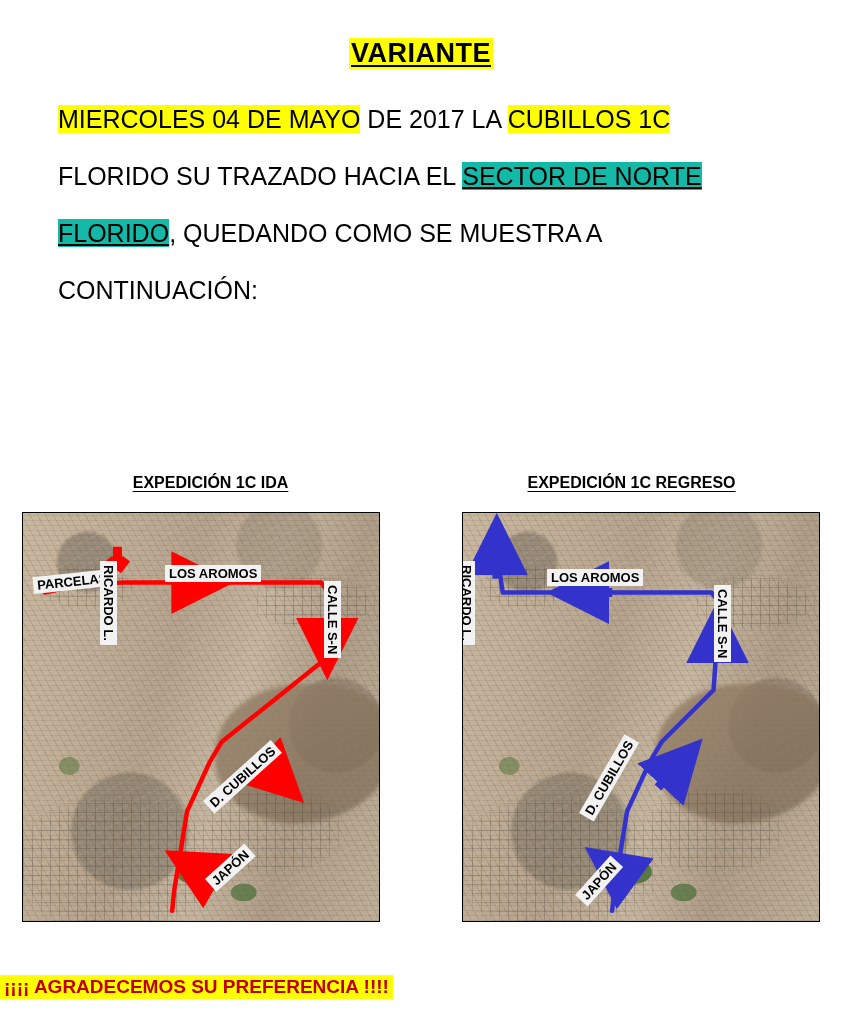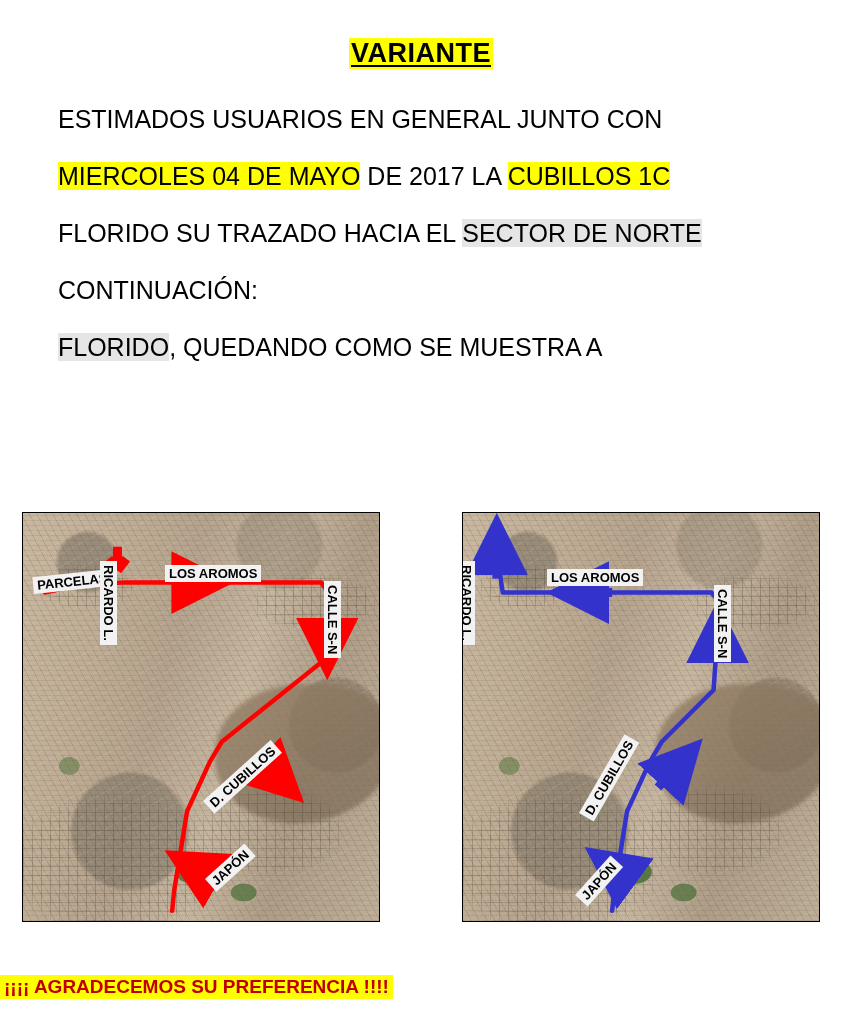--- a/index.html
+++ b/index.html
@@ -44,21 +44,22 @@
     text-align-last: left;
   }
   .body-text .line {
     display: block;
     white-space: nowrap;
   }
   .hl-yellow {
     background: #ffff00;
   }
   .hl-cyan {
-    background: #e5e5e5;
+    background: #14b8a6;
+    text-decoration: underline;
     text-underline-offset: 2px;
   }
 
   
   .captions {
     position: absolute;
     top: 474px;
     left: 0;
     width: 842px;
     display: flex;
@@ -186,42 +187,43 @@
 <body>
 
 <div class="page">
 
   <div class="title-row">
     <span class="title">VARIANTE</span>
   </div>
 
   <div class="body-text">
 
-    <span class="line">
-      <span>ESTIMADOS  USUARIOS  EN  GENERAL  JUNTO  CON</span>
-    </span>
 
 
     <span class="line">
       <span class="hl-yellow">MIERCOLES 04 DE MAYO</span><span> DE 2017 LA </span><span class="hl-yellow">CUBILLOS 1C</span>
     </span>
 
     <span class="line">
       <span>FLORIDO SU TRAZADO HACIA EL </span><span class="hl-cyan">SECTOR DE NORTE</span>
     </span>
 
     <span class="line">
+      <span class="hl-cyan">FLORIDO</span><span>,  QUEDANDO  COMO  SE  MUESTRA  A</span>
+    </span>
+
+    <span class="line">
       <span>CONTINUACIÓN:</span>
     </span>
-
-    <span class="line">
-      <span class="hl-cyan">FLORIDO</span><span>,  QUEDANDO  COMO  SE  MUESTRA  A</span>
-    </span>
-  </div>
-
+  </div>
+
+  <div class="captions">
+    <div class="caption">EXPEDICIÓN 1C IDA</div>
+    <div class="caption">EXPEDICIÓN 1C REGRESO</div>
+  </div>
 
   <div class="maps">
 
     <div class="map left">
       <div class="terrain"></div>
       <div class="hill"></div>
       <div class="blocks"></div>
       <div class="greens"></div>
 
       <svg class="route-svg" viewBox="0 0 358 410">

